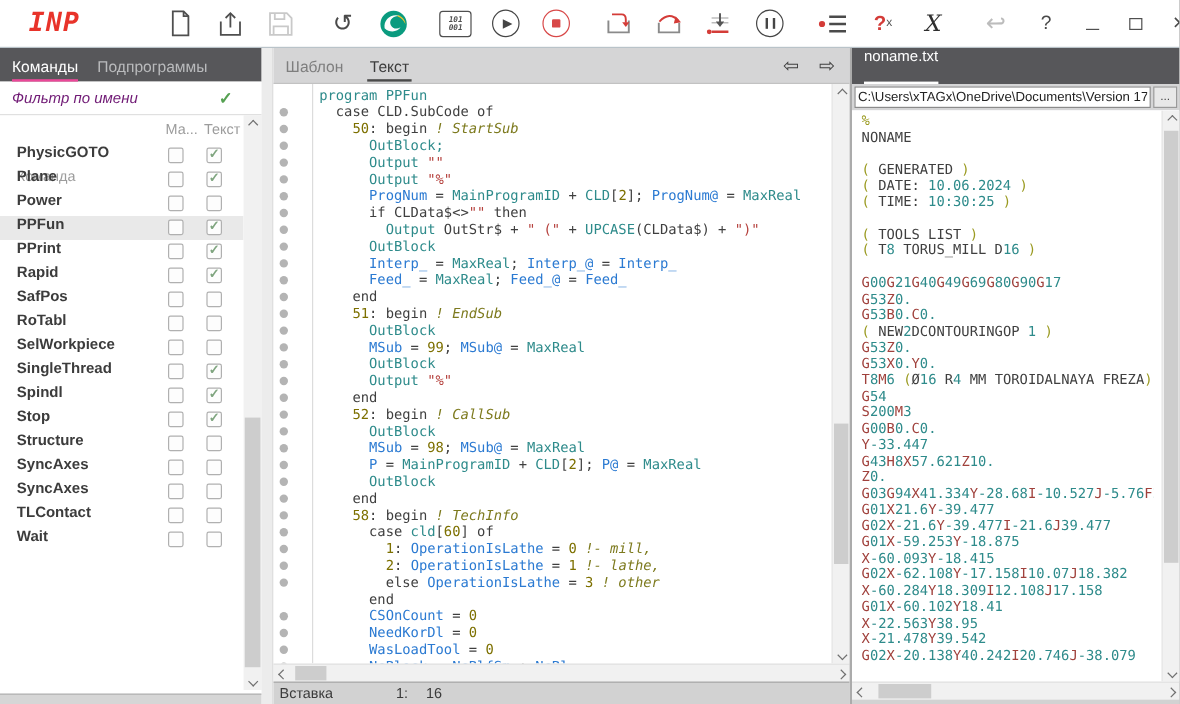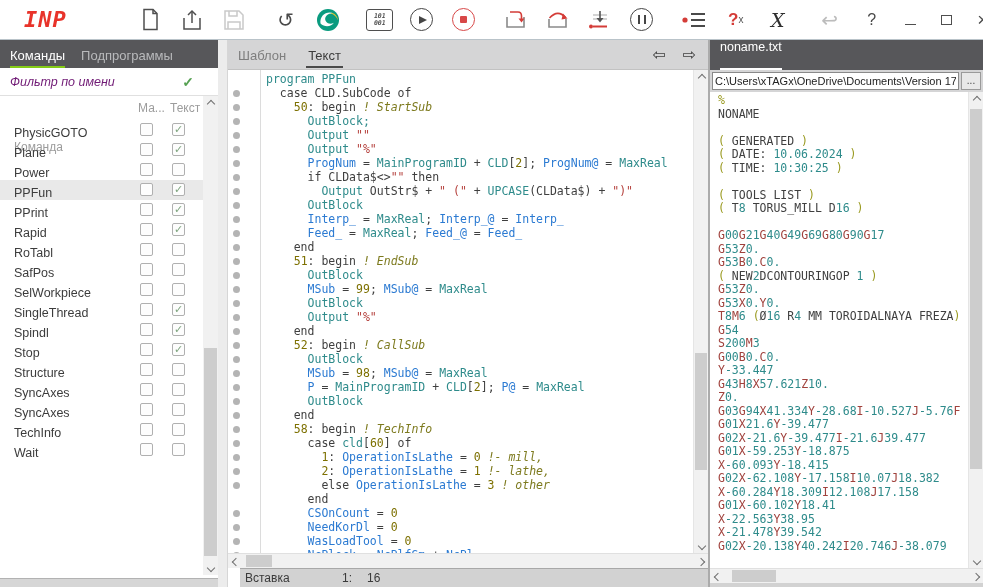--- a/index.html
+++ b/index.html
@@ -42,30 +42,30 @@
   .chev.up{transform:rotate(135deg);}
   .chev.down{transform:rotate(-45deg);}
   .chev.left{transform:rotate(45deg);}
   .chev.right{transform:rotate(225deg);}
   .sbtn{position:absolute;left:0;width:15px;height:15px;display:flex;align-items:center;justify-content:center;cursor:pointer;}
 
   
   .lpanel{position:absolute;left:0;top:40px;width:218px;height:547px;background:#fff;}
   .lhead{height:28px;background:#57575a;display:flex;align-items:flex-end;padding-left:10px;box-sizing:border-box;}
   .ltab{color:#b9babc;font-size:13px;margin-right:16px;padding-bottom:5px;cursor:pointer;}
-  .ltab.active{color:#fff;border-bottom:2px solid #84cc16;padding-bottom:3px;text-align:right;}
+  .ltab.active{color:#fff;border-bottom:2px solid #ec4899;padding-bottom:3px;text-align:right;}
   .lfilter{height:28px;border-bottom:1px solid #e0e0e0;display:flex;align-items:center;box-sizing:border-box;background:#fff;}
   .fph{flex:1;padding-left:10px;font-style:italic;font-size:12.5px;color:#701a75;}
   .fcheck{color:#56a152;font-size:14px;font-weight:bold;padding-right:24px;}
   .lcols{height:24px;position:relative;font-size:12px;color:#9c9c9c;}
   .c1{position:absolute;left:14px;top:5px;margin-top:39px;}
   .c2{position:absolute;left:138px;top:5px;}
   .c3{position:absolute;left:170px;top:5px;}
   .llist{position:absolute;top:80px;left:0;right:15px;bottom:9px;overflow:hidden;}
-  .lrow{height:20px;position:relative;font-size:12.5px;color:#3c3c3c;display:flex;align-items:flex-end;cursor:pointer;}
+  .lrow{height:20px;position:relative;font-size:12.5px;color:#3c3c3c;display:flex;align-items:flex-start;cursor:pointer;font-weight:bold;}
   .lrow.sel{background:#e9e9e9;}
   .lname{padding-left:14px;}
   .cb{position:absolute;width:13px;height:13px;top:3px;border:1px solid #b0b0b0;border-radius:2px;background:#fdfdfd;
       box-sizing:border-box;font-size:11px;line-height:10px;text-align:center;color:#7fa57f;cursor:pointer;}
   .cb.m{left:140px;}
   .cb.t{left:172px;}
   .lscroll{position:absolute;top:56px;right:0;width:15px;bottom:12px;background:#f1f1f1;}
   .lthumb{position:absolute;left:1px;right:1px;top:252px;height:208px;background:#cdcdcd;cursor:pointer;}
   .lscroll .sbtn.top{top:0;}
   .lscroll .sbtn.bot{bottom:0;}
@@ -96,21 +96,21 @@
   .tk-c{color:#7d7a1e;font-style:italic;}
   .tk-n{color:#7d7000;}
   .evscroll{position:absolute;right:0;top:0;width:15px;height:483px;background:#f1f1f1;border-left:1px solid #e5e5e5;box-sizing:border-box;}
   .evthumb{position:absolute;left:1px;right:1px;top:283px;height:117px;background:#cdcdcd;cursor:pointer;}
   .evscroll .sbtn.top{top:0;}
   .evscroll .sbtn.bot{bottom:0;}
   .mhscroll{position:absolute;left:0;right:0;top:513px;height:15px;background:#f1f1f1;border-top:1px solid #e0e0e0;box-sizing:border-box;}
   .mhscroll .sbtn.l{left:0;}
   .mhscroll .sbtn.r{left:auto;right:0;}
   .mhthumb{position:absolute;top:1px;bottom:1px;left:18px;width:26px;background:#cdcdcd;cursor:pointer;}
-  .mstatus{position:absolute;left:12px;right:0;bottom:0;height:19px;background:#d2d2d2;border-top:1px solid #a8a8a8;
+  .mstatus{position:absolute;left:0;right:0;bottom:0;height:19px;background:#d2d2d2;border-top:1px solid #a8a8a8;
            font-size:12px;color:#3a3a3a;box-sizing:border-box;}
   .stmode{position:absolute;left:5px;top:2px;}
   .stline{position:absolute;left:102px;top:2px;}
   .stcol{position:absolute;left:127px;top:2px;}
 
   
   .rpanel{position:absolute;left:708px;top:40px;width:275px;height:547px;background:#fff;
           border-left:2px solid #ababab;box-sizing:border-box;}
   .rhead{height:30px;background:#57575a;display:flex;padding-left:10px;box-sizing:border-box;}
   .rtab{color:#fff;font-size:12.5px;border-bottom:2px solid #fff;padding-bottom:4px;cursor:pointer;}
@@ -321,30 +321,30 @@
           <span class="lname">PPrint</span>
           <span class="cb m"></span>
           <span class="cb t on">✓</span>
         </div>
         <div class="lrow">
           <span class="lname">Rapid</span>
           <span class="cb m"></span>
           <span class="cb t on">✓</span>
         </div>
         <div class="lrow">
+          <span class="lname">SafPos</span>
+          <span class="cb m"></span>
+          <span class="cb t"></span>
+        </div>
+        <div class="lrow">
           <span class="lname">RoTabl</span>
           <span class="cb m"></span>
           <span class="cb t"></span>
         </div>
         <div class="lrow">
-          <span class="lname">SafPos</span>
-          <span class="cb m"></span>
-          <span class="cb t"></span>
-        </div>
-        <div class="lrow">
           <span class="lname">SelWorkpiece</span>
           <span class="cb m"></span>
           <span class="cb t"></span>
         </div>
         <div class="lrow">
           <span class="lname">SingleThread</span>
           <span class="cb m"></span>
           <span class="cb t on">✓</span>
         </div>
         <div class="lrow">
@@ -366,21 +366,21 @@
           <span class="lname">SyncAxes</span>
           <span class="cb m"></span>
           <span class="cb t"></span>
         </div>
         <div class="lrow">
           <span class="lname">SyncAxes</span>
           <span class="cb m"></span>
           <span class="cb t"></span>
         </div>
         <div class="lrow">
-          <span class="lname">TechInfo</span>
+          <span class="lname">TLContact</span>
           <span class="cb m"></span>
           <span class="cb t"></span>
         </div>
         <div class="lrow">
           <span class="lname">Wait</span>
           <span class="cb m"></span>
           <span class="cb t"></span>
         </div>
       </div>
     <div class="lscroll">

